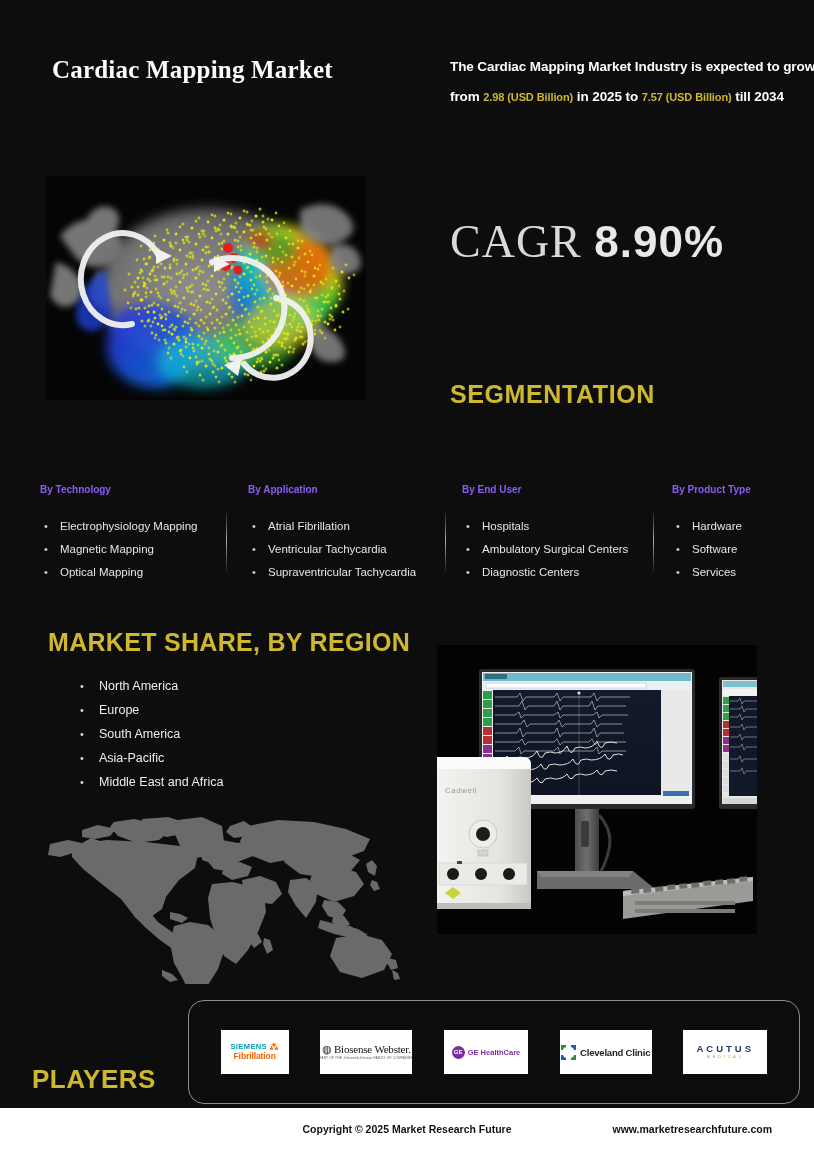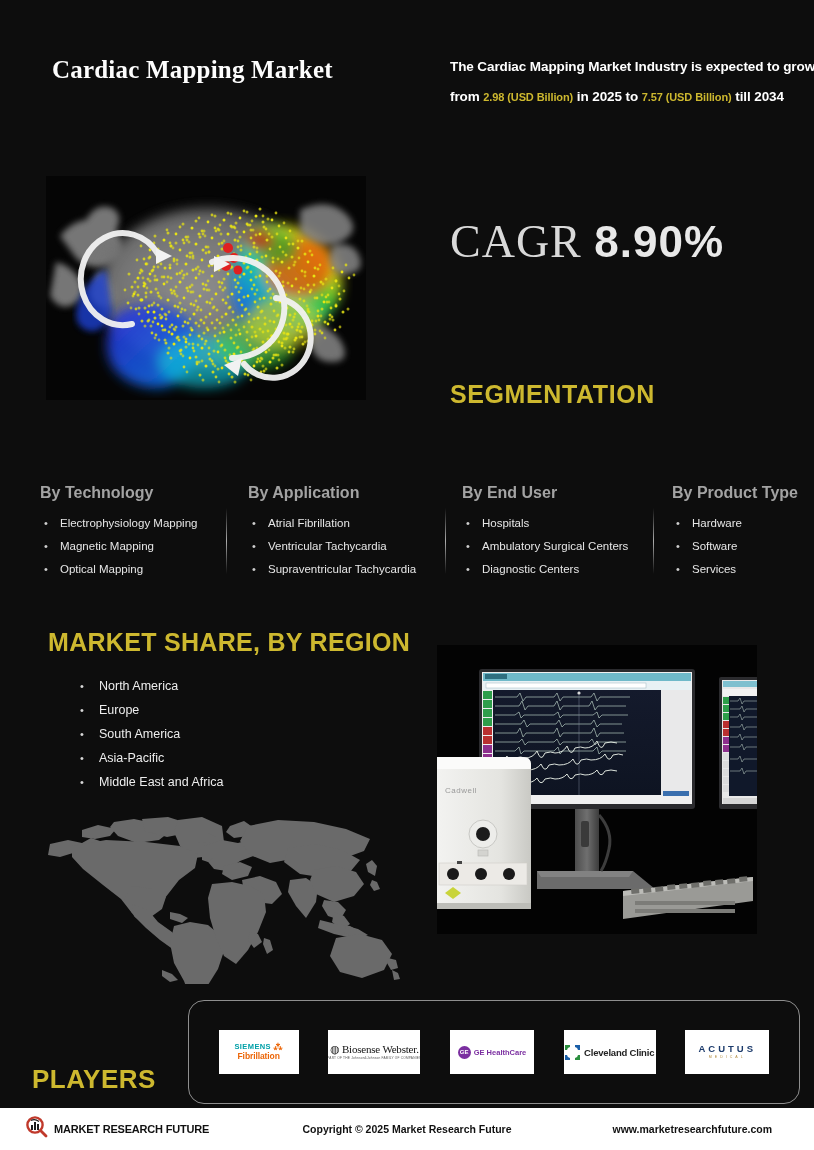--- a/index.html
+++ b/index.html
@@ -80,22 +80,22 @@
   }
   .seg-wrap {
     position: absolute; left: 40px; top: 484px; width: 740px; height: 96px;
   }
   .seg-col { position: absolute; top: 0; }
   .seg-col:nth-child(1) { left: 0px;   width: 170px; }
   .seg-col:nth-child(2) { left: 208px; width: 210px; }
   .seg-col:nth-child(3) { left: 422px; width: 200px; }
   .seg-col:nth-child(4) { left: 632px; width: 140px; }
   .seg-head {
-    font-size: 16px; font-weight: bold; color: #a3a3a3;
-    margin-bottom: 10px; white-space: nowrap;
+    font-size: 10px; font-weight: bold; color: #8b5cf6;
+    margin-bottom: 20px; white-space: nowrap;
   }
   .seg-list { list-style: none; }
   .seg-list li {
     position: relative;
     font-size: 11.5px; color: #e6e6e6;
     line-height: 23px; padding-left: 20px;
     white-space: nowrap;
   }
   .seg-list li .dot {
     position: absolute; left: 4px; top: 0;
@@ -157,21 +157,21 @@
     width: 612px; height: 104px;
     border: 1.4px solid #8e8e8e;
     border-radius: 16px;
   }
   .kp-logos {
     position: absolute; left: 0; top: 0; width: 100%; height: 100%;
     display: flex; align-items: center; justify-content: space-evenly;
   }
   .logo-card {
     background: #ffffff;
-    width: 80px; height: 44px;
+    width: 68px; height: 44px;
     display: flex; align-items: center; justify-content: center;
     overflow: hidden;
   }
   .logo-card.wide { width: 92px; }
   .logo-card.xwide { width: 84px; }
 
   .lg-siemens { text-align: center; line-height: 1.05; }
   .lg-siemens .l1 { font-size: 7.5px; font-weight: bold; color: #00a0a8; letter-spacing: .4px; }
   .lg-siemens .l2 { font-size: 8.5px; font-weight: bold; color: #ec6608; letter-spacing: -.1px; }
   .lg-siemens .spark { color:#ec6608; font-size: 8px; }
@@ -703,32 +703,17 @@
         <div class="lg-ac">
           <div class="top">ACUTUS</div>
           <div class="bot">MEDICAL</div>
         </div>
       </div>
 
     </div>
   </div>
 
   <div class="footer">
-    <div class="foot-brand">
-      <span>
-        <svg width="22" height="22" viewBox="0 0 22 22">
-          <circle cx="9" cy="9" r="7.6" fill="none" stroke="#c0392b" stroke-width="2.4"></circle>
-          <g fill="#1c1c1c">
-            <rect x="5" y="9" width="2" height="5"></rect>
-            <rect x="8" y="6" width="2" height="8"></rect>
-            <rect x="11" y="8" width="2" height="6"></rect>
-          </g>
-          <path d="M5 4.5 q4 -2 8 1" stroke="#1c1c1c" stroke-width="1.2" fill="none"></path>
-          <line x1="14.5" y1="14.5" x2="20" y2="20" stroke="#c0392b" stroke-width="2.8" stroke-linecap="round"></line>
-        </svg>
-      </span>
-      <span class="mrf-txt">MARKET RESEARCH FUTURE</span>
-    </div>
     <div class="foot-copy">Copyright © 2025 Market Research Future</div>
     <div class="foot-url">www.marketresearchfuture.com</div>
   </div>
 
 </div>
 
 </body></html>

